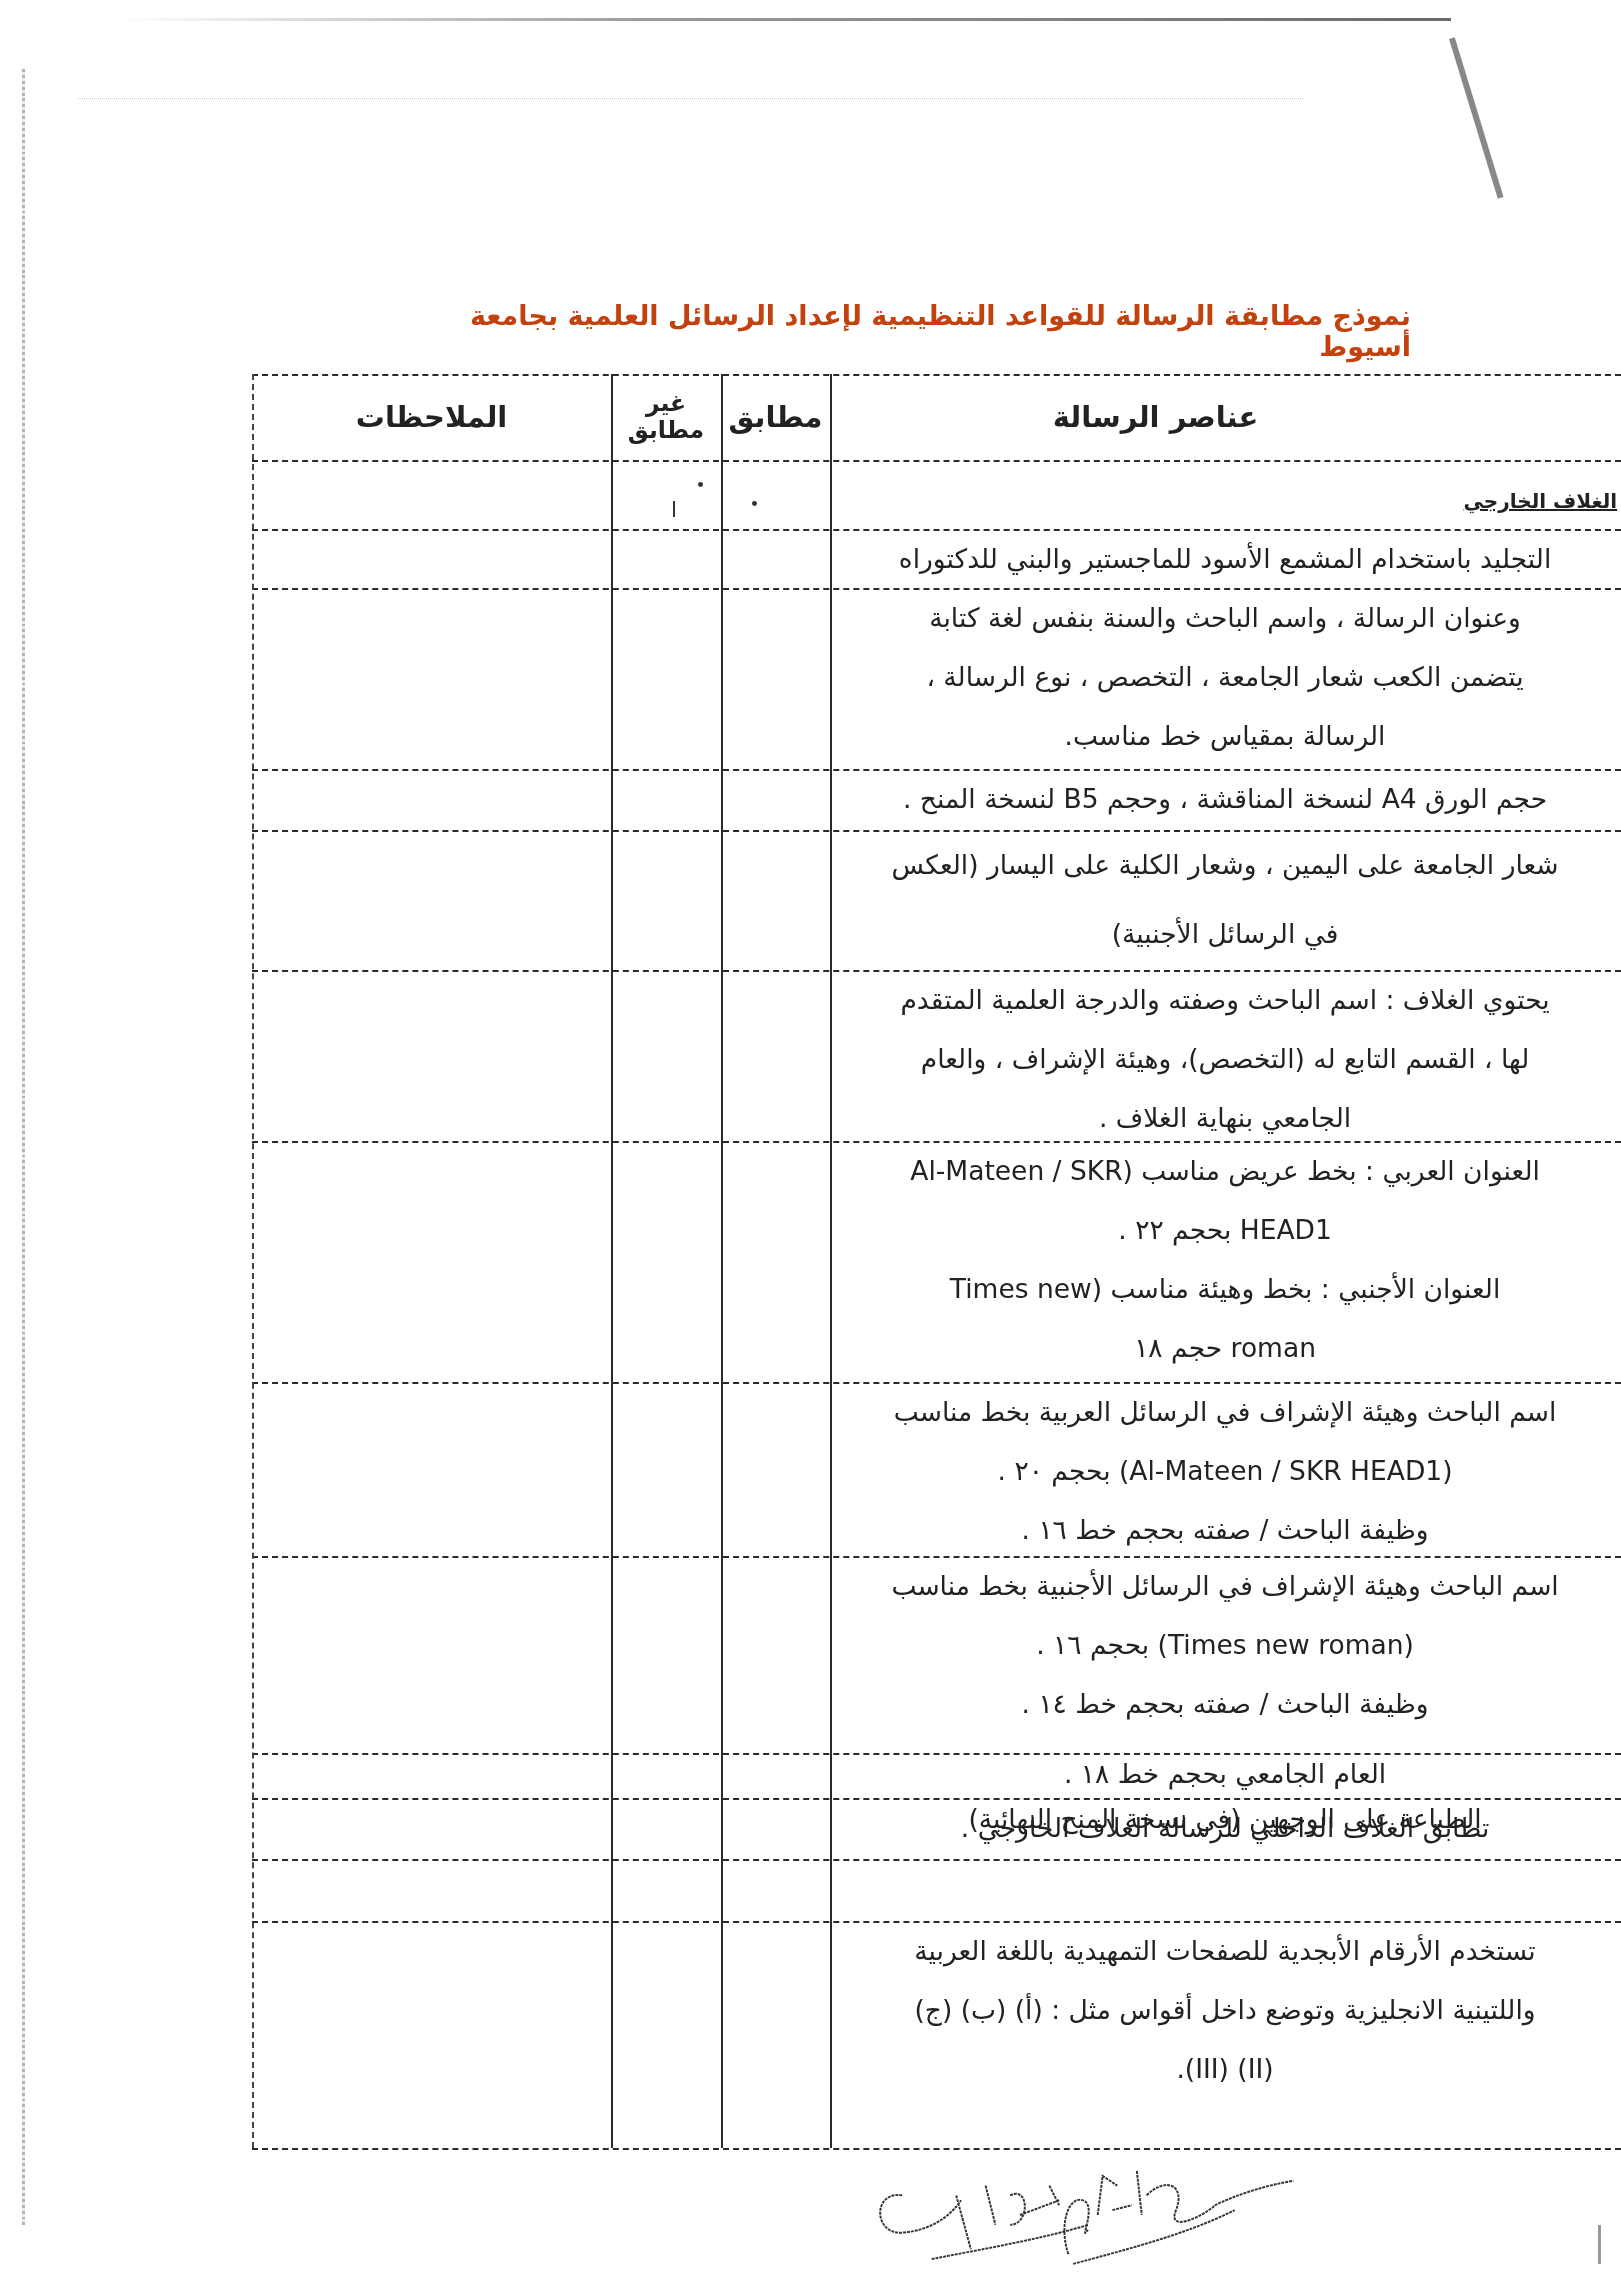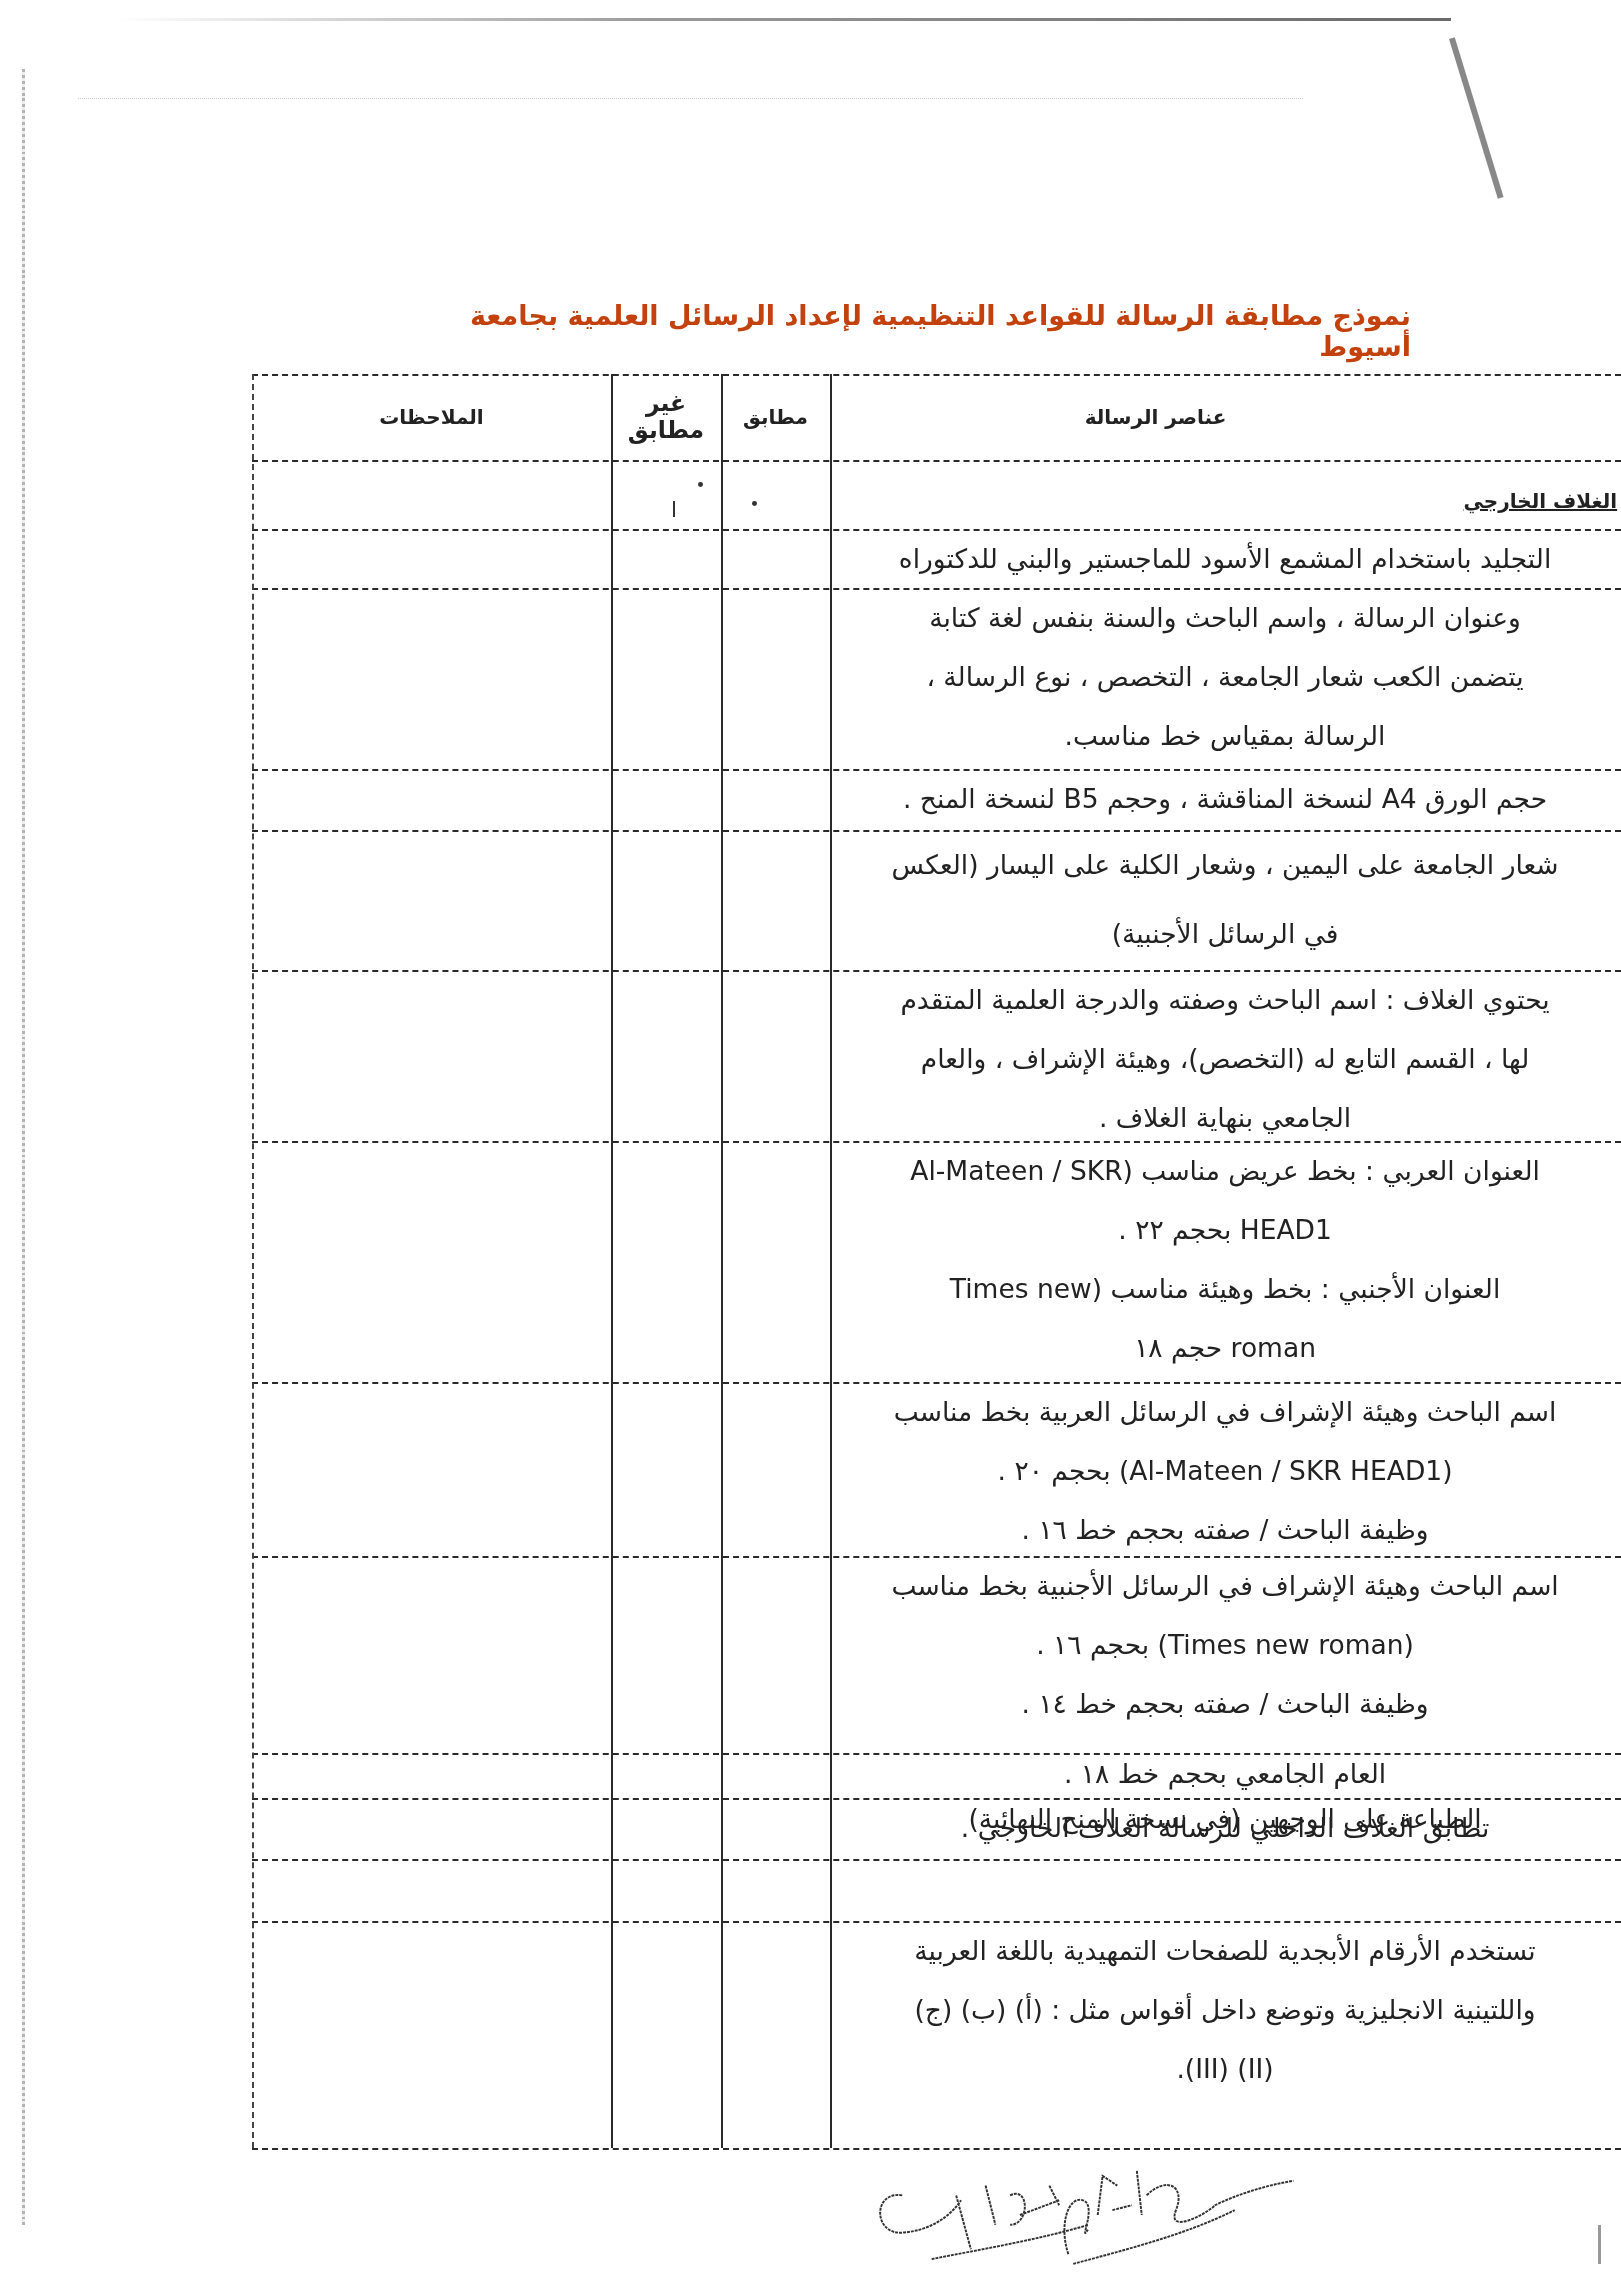--- a/index.html
+++ b/index.html
@@ -42,21 +42,21 @@
   }
   .vline {
     position:absolute; top:0; width:0;
     border-left:2px solid #2a2a2a;
   }
   .vline.dashed { border-left:2px dashed #444; }
   .header-cell {
     position:absolute; top:0; height:86px;
     display:flex; align-items:center; justify-content:center;
     direction:rtl; text-align:center;
-    font-size:20px; font-weight:bold; color:#222;
+    font-size:29px; font-weight:bold; color:#222;
   }
   .header-cell.two-line { font-size:23.5px; line-height:27.4px; flex-direction:column; }
   .row-cell {
     position:absolute; right:0; width:788px;
     direction:rtl; text-align:right;
     font-size:26.5px; line-height:59px; color:#222;
     padding-right:3.9px; box-sizing:border-box;
     white-space:nowrap; overflow:hidden;
   }
   .row-cell.section-title { font-weight:bold; font-size:20px; text-decoration:underline; }

